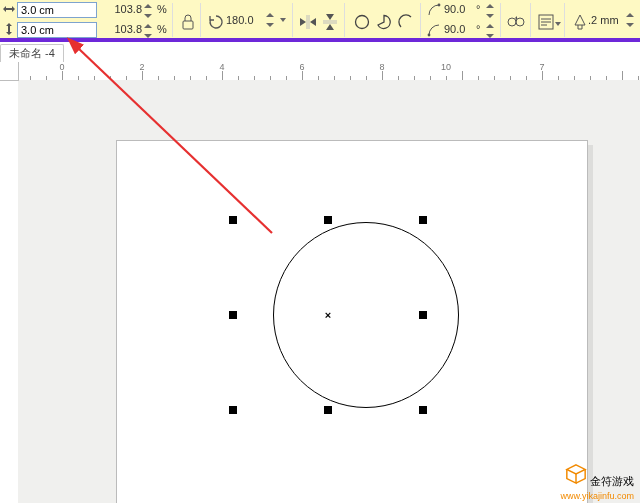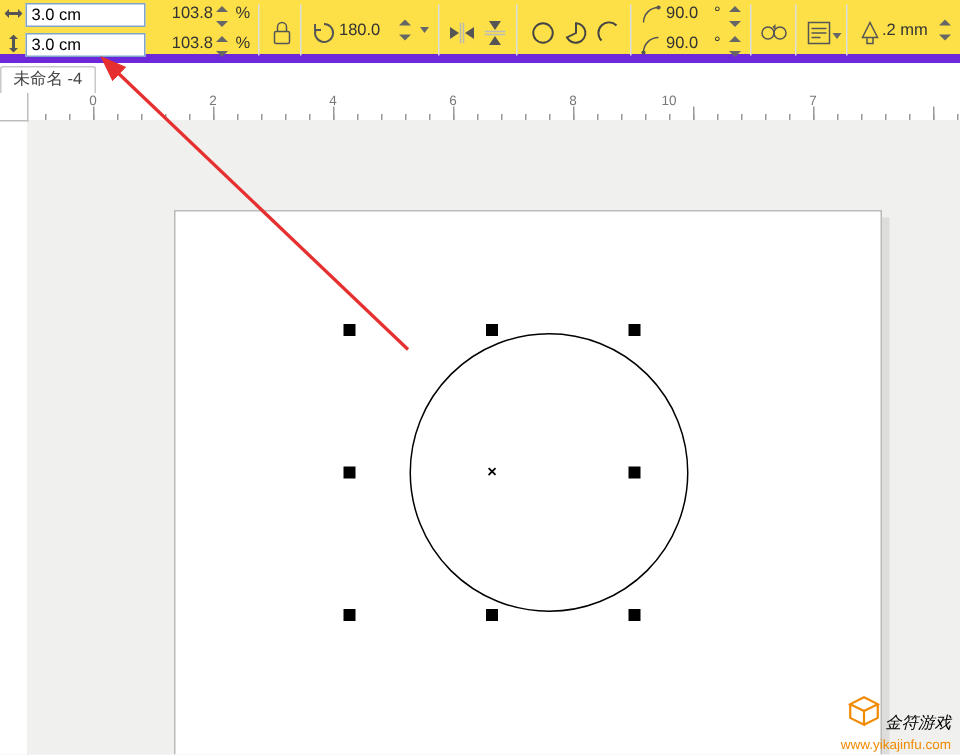--- a/index.html
+++ b/index.html
@@ -12,22 +12,22 @@
     background: #f7f7f7;
     overflow: hidden;
     position: relative;
   }
   
   .toolbar {
     position: absolute;
     left: 0; top: 0;
     width: 100%;
     height: 42px;
-    background: #fde047;
-    border-bottom: 6px solid #6d28d9;
+    background: #fef9c3;
+    border-bottom: 4px solid #6d28d9;
     box-sizing: border-box;
   }
   .tb-input {
     position:absolute; height:16px;
     border:1px solid #7da3cf;
     background:#fff;
     font-size:11px;
     padding:0 3px;
     box-sizing:border-box;
     line-height:14px;
@@ -118,21 +118,21 @@
   }
   .center-mark{
     position:absolute; font-size:11px; color:#000; font-weight:bold;
     transform:translate(-50%,-50%);
   }
   
   .arrow-svg{
     position:absolute; left:0; top:0; pointer-events:none;
     z-index:10;
   }
-  .wm-wrap{ position:absolute; right:6px; bottom:14px; z-index:20;font-style:italic; }
+  .wm-wrap{ position:absolute; right:6px; bottom:14px; z-index:20; }
   .wm-sub{ position:absolute; right:6px; bottom:2px; font-size:9px; color:#f28a00; z-index:20; }
 </style>
 </head>
 <body>
 
 <div class="toolbar">
 
   <span class="tb-btn" style="left:2px; top:2px; width:14px; height:14px;">
     <svg width="12" height="8" viewBox="0 0 12 8">
         <path d="M0 4 L3 1 L3 3 L9 3 L9 1 L12 4 L9 7 L9 5 L3 5 L3 7 Z" fill="#555"></path>

